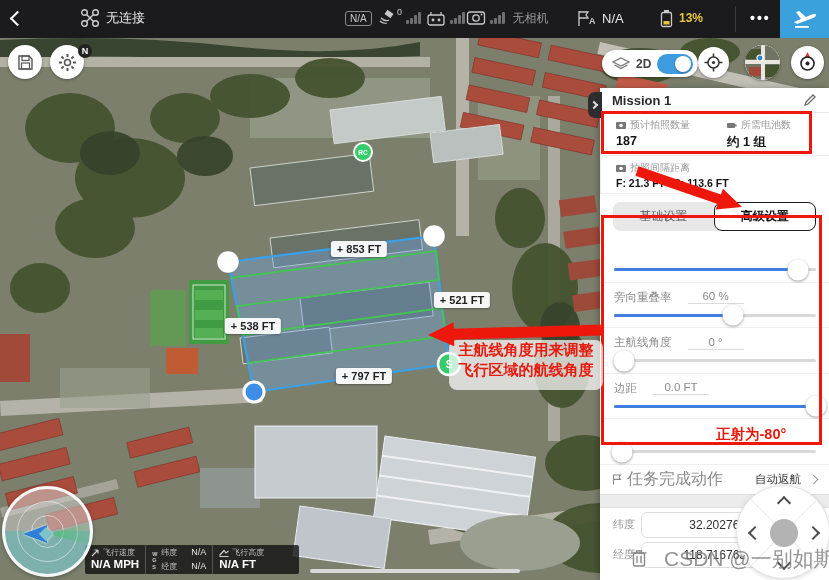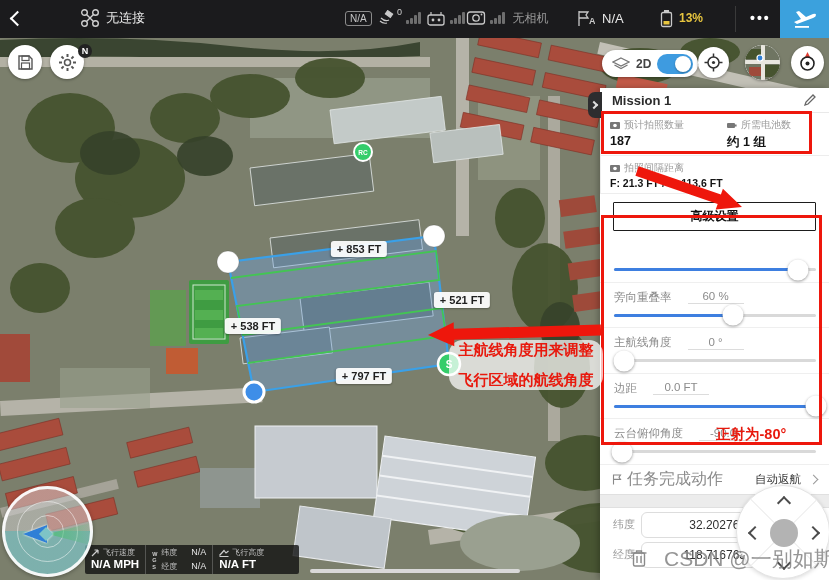--- a/index.html
+++ b/index.html
@@ -42,27 +42,27 @@
                   border-radius:7px 0 0 7px; z-index:21; display:flex; align-items:center; justify-content:center; }
   .collapse-tab .c { width:6px; height:6px; border-right:2px solid #ddd; border-top:2px solid #ddd; transform:rotate(45deg); margin-right:2px; }
 
   
   .sidebar { position:absolute; left:600px; top:88px; width:229px; height:492px; background:#fff; z-index:20;
              box-shadow:-2px 0 6px rgba(0,0,0,0.25); font-size:12px; }
   .sb-header { height:25px; display:flex; align-items:center; justify-content:space-between; padding:0 12px; border-bottom:1px solid #e9e9e9; }
   .sb-title { font-size:13px; font-weight:bold; color:#2c2c2c; }
   .stats { display:grid; grid-template-columns:115px 114px; }
   .stat-cell { padding:5px 8px 4px 12px; border-bottom:1px solid #ededed; }
-  .stat-cell.rightcol { border-left:1px solid #ededed; padding-left:9px; }
+  .stat-cell.rightcol { border-left:1px solid #ededed; padding-left:15px; }
   .cap { display:flex; align-items:center; gap:4px; color:#9b9b9b; font-size:10px; white-space:nowrap; }
   .val { color:#141414; font-size:12.5px; font-weight:bold; margin-top:2px; white-space:nowrap; }
   .val.small { font-size:10.5px; }
   .seg-wrap { margin:8px 13px 6px 13px; height:29px; background:#e8e8e8; border-radius:8px; display:flex; }
   .seg { flex:1; display:flex; align-items:center; justify-content:center; font-size:12px; color:#555; }
-  .seg.selected { background:#fff; border:1.5px solid #1d1d1d; border-radius:1px; font-weight:bold; color:#111; }
+  .seg.selected { background:#fff; border:1.5px solid #1d1d1d; border-radius:8px; font-weight:bold; color:#111; }
 
   .slider-row { position:relative; height:45.5px; border-bottom:1px solid #efefef; padding:7px 14px 0 14px; }
   .slider-row:last-of-type { border-bottom:none; }
   .sl-labels { display:flex; align-items:center; }
   .sl-name { color:#8b8b8b; font-size:11.5px; }
   .sl-val { color:#8b8b8b; font-size:11.5px; margin-left:16px; min-width:56px; text-align:center; border-bottom:1px solid #dcdcdc; padding-bottom:1px; }
   .sl-track { position:absolute; left:14px; right:13px; top:31px; height:3px; background:#d9d9d9; border-radius:2px; }
   .sl-fill { position:absolute; left:0; top:0; height:3px; background:#3e7fe0; border-radius:2px; }
   .sl-thumb { position:absolute; top:50%; width:21px; height:21px; border-radius:50%; background:#fff;
               box-shadow:0 1px 3px rgba(0,0,0,0.4); transform:translate(-50%,-50%); }
@@ -86,21 +86,21 @@
   .dpad .center-dot { position:absolute; left:33px; top:33px; width:28px; height:28px; border-radius:50%; background:#b3b3b3; }
   .dchev { position:absolute; width:10px; height:10px; border-left:2px solid #4c4c4c; border-bottom:2px solid #4c4c4c; }
   .dchev.up    { left:42px; top:12px;  transform:rotate(135deg); }
   .dchev.down  { left:42px; top:72px;  transform:rotate(-45deg); }
   .dchev.left  { left:13px; top:42px;  transform:rotate(45deg); }
   .dchev.right { left:71px; top:42px;  transform:rotate(225deg); }
 
   
   .red-rect { position:absolute; border:3px solid #ee170c; z-index:40; pointer-events:none; }
   .note-box { position:absolute; left:449px; top:340px; width:154px; height:50px; background:rgba(255,255,255,0.72);
-              border-radius:14px; z-index:40; display:flex; flex-direction:column; align-items:center; justify-content:space-between;
+              border-radius:8px; z-index:40; display:flex; flex-direction:column; align-items:center; justify-content:flex-start;
               color:#e8190d; font-weight:bold; font-size:15px; line-height:1.35; pointer-events:none; white-space:nowrap; }
   #anno-svg { position:absolute; left:0; top:0; z-index:41; pointer-events:none; }
 
   
   .compass { position:absolute; left:2px; top:486px; width:91px; height:91px; border-radius:50%;
              border:3px solid rgba(255,255,255,0.92); overflow:hidden; z-index:16;
              background:linear-gradient(to bottom, rgba(205,205,205,0.55) 0 50%, rgba(126,196,198,0.72) 50% 100%);
              box-shadow:0 1px 4px rgba(0,0,0,0.3); }
   .compass .ring { position:absolute; border-radius:50%; border:1px solid rgba(255,255,255,0.5); }
   .compass .r1 { left:12px; top:12px; width:61px; height:61px; }
@@ -463,20 +463,21 @@
               <rect x="0" y="1" width="10" height="7" rx="1" fill="#777"></rect>
               <circle cx="5" cy="4.5" r="1.8" fill="#fff"></circle>
             </svg>
           <span>拍照间隔距离</span>
         </div>
         <div class="val small">F: 21.3 FT / S: 113.6 FT</div>
       </div>
     </div>
 
     <div class="seg-wrap">
+      <div class="seg">基础设置</div>
       <div class="seg selected">高级设置</div>
     </div>
 
     <div class="slider-row">
       <div class="sl-track">
           <div class="sl-fill" style="width: 91%;"></div>
           <div class="sl-thumb" style="left: 91%;"></div>
         </div>
     </div>
     <div class="slider-row">
@@ -503,24 +504,20 @@
       <div class="sl-labels">
           <span class="sl-name">边距</span>
           <span class="sl-val">0.0 FT</span>
         </div>
       <div class="sl-track">
           <div class="sl-fill" style="width: 100%;"></div>
           <div class="sl-thumb" style="left: 100%;"></div>
         </div>
     </div>
     <div class="slider-row">
-      <div class="sl-labels">
-          <span class="sl-name">云台俯仰角度</span>
-          <span class="sl-val">-90.0 °</span>
-        </div>
       <span class="red-note">正射为-80°</span>
       <div class="sl-track">
           <div class="sl-fill" style="width: 4%;"></div>
           <div class="sl-thumb" style="left: 4%;"></div>
         </div>
     </div>
 
     <div class="finish-row">
       <svg width="10" height="11" viewBox="0 0 10 11">
         <path d="M1.5,0.5 V10.5 M1.5,1 H8.5 L7,3.2 L8.5,5.4 H1.5" stroke="#888" stroke-width="1.1" fill="none"></path>

